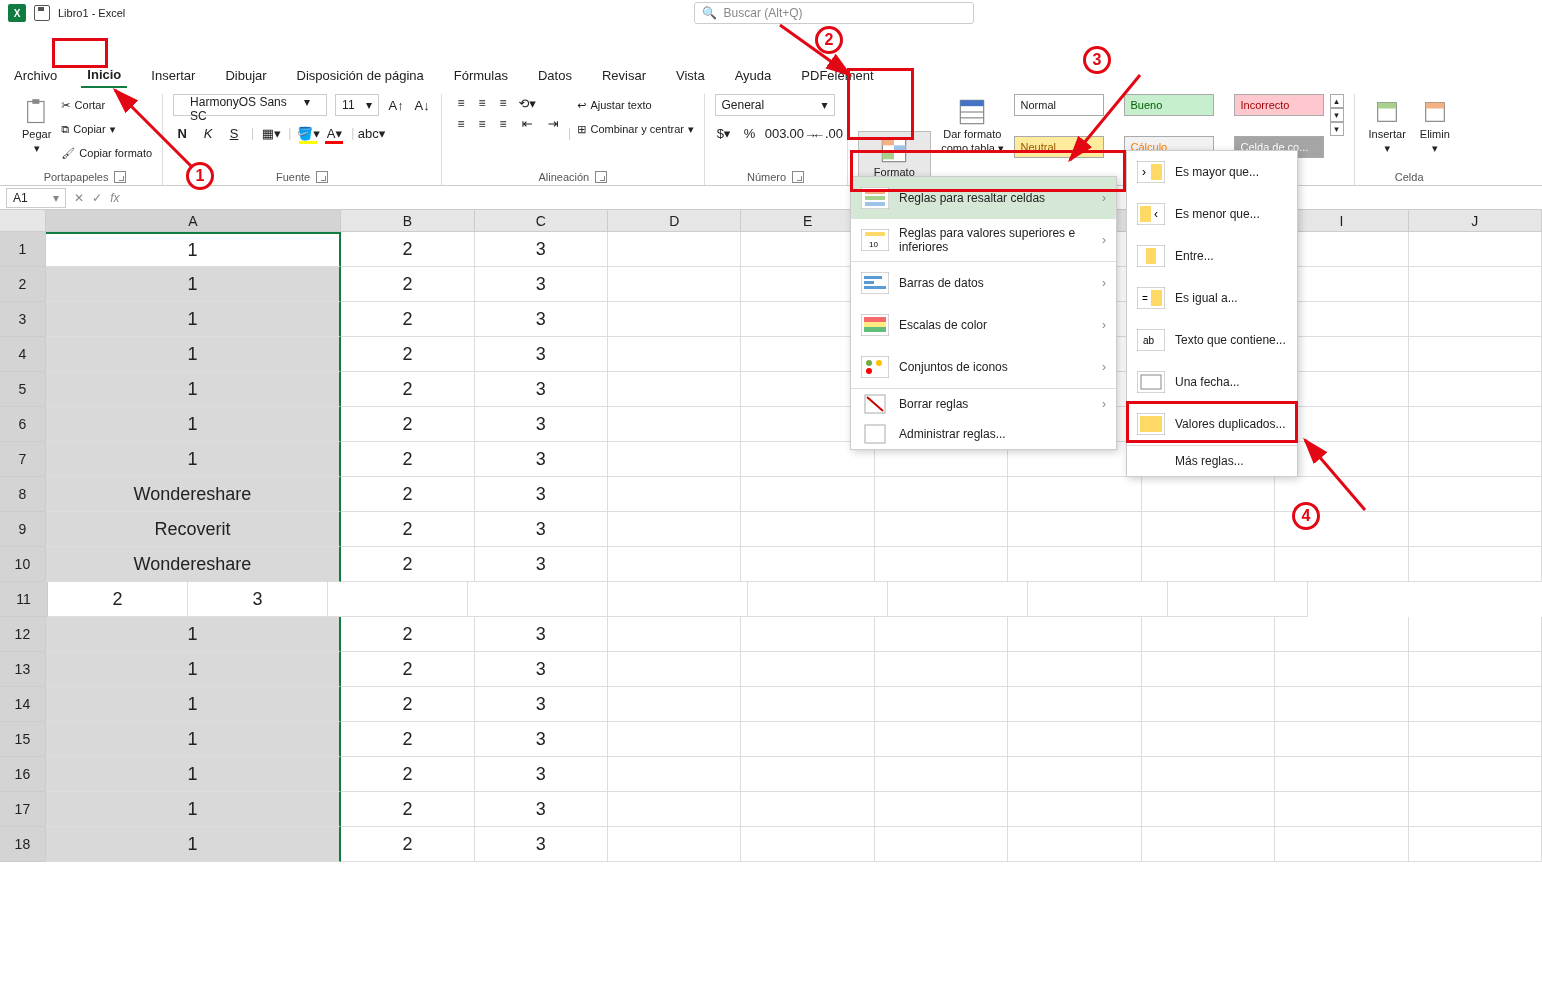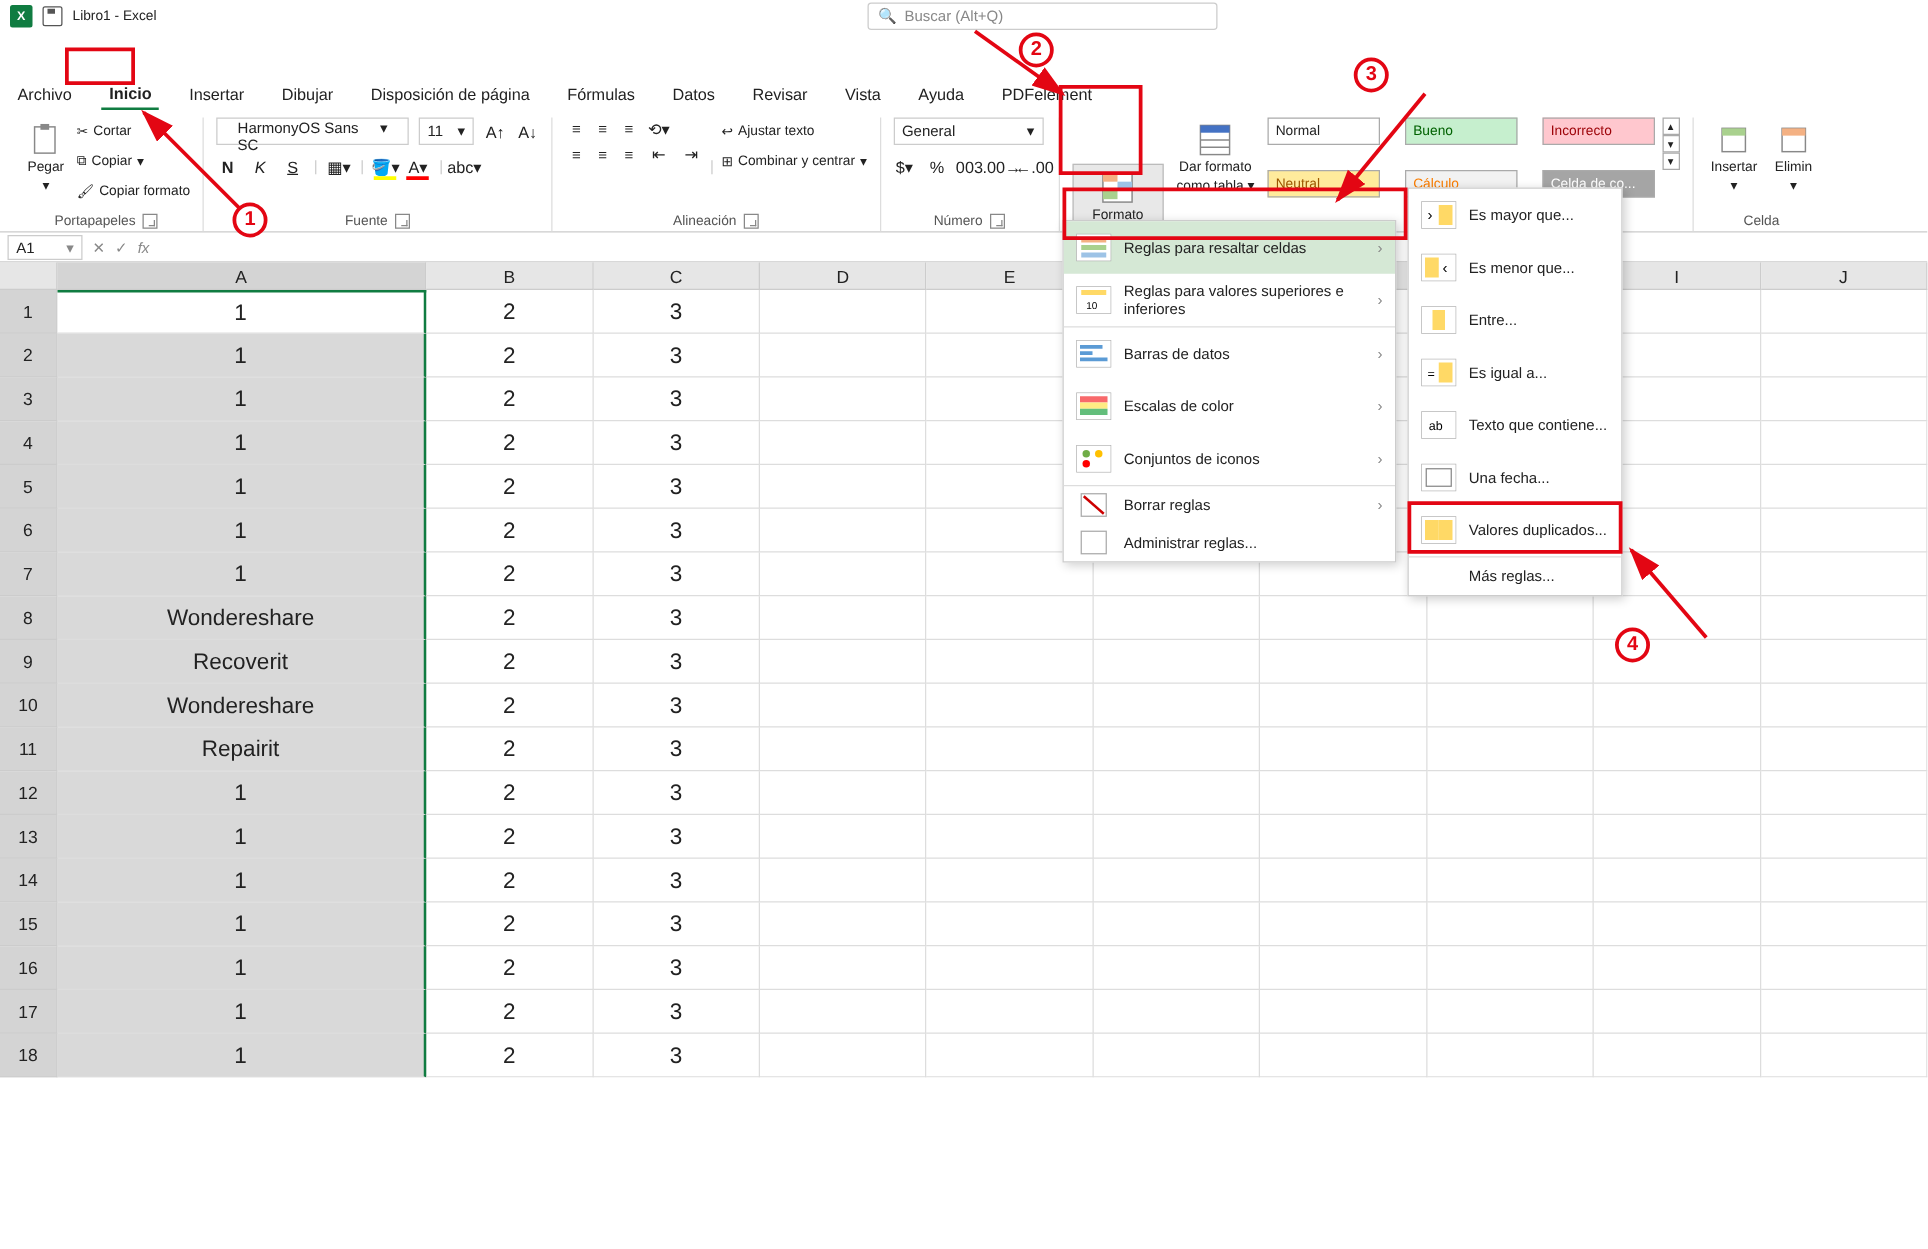--- a/index.html
+++ b/index.html
@@ -454,21 +454,20 @@
         <div class="cell colD"></div>
         <div class="cell colE"></div>
         <div class="cell colF"></div>
         <div class="cell colG"></div>
         <div class="cell colH"></div>
         <div class="cell colI"></div>
         <div class="cell colJ"></div>
       </div>
       <div class="row">
         <div class="rowh sel">11</div>
-        <div class="cell colA selcol">Repairit</div>
         <div class="cell colB">2</div>
         <div class="cell colC">3</div>
         <div class="cell colD"></div>
         <div class="cell colE"></div>
         <div class="cell colF"></div>
         <div class="cell colG"></div>
         <div class="cell colH"></div>
         <div class="cell colI"></div>
         <div class="cell colJ"></div>
       </div>

